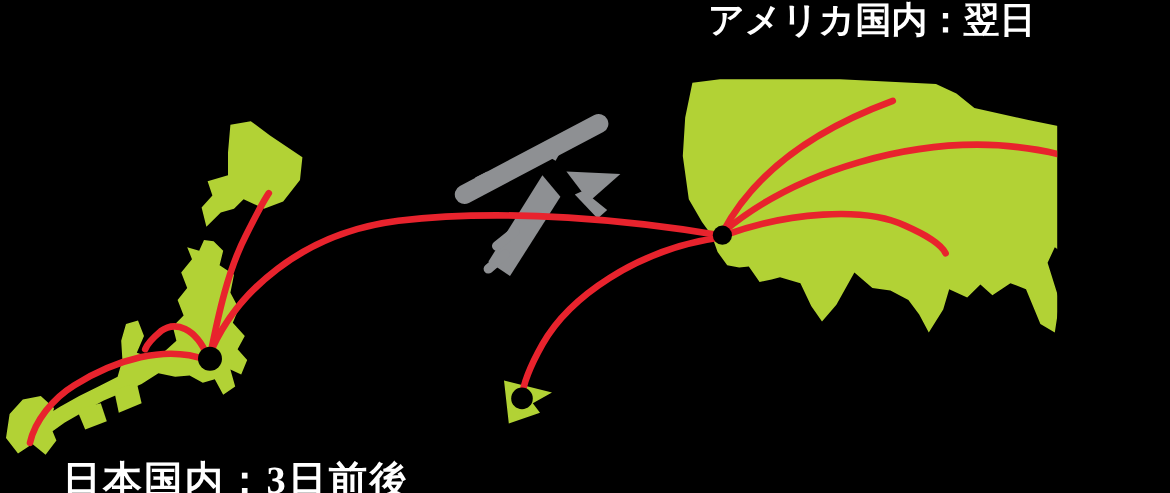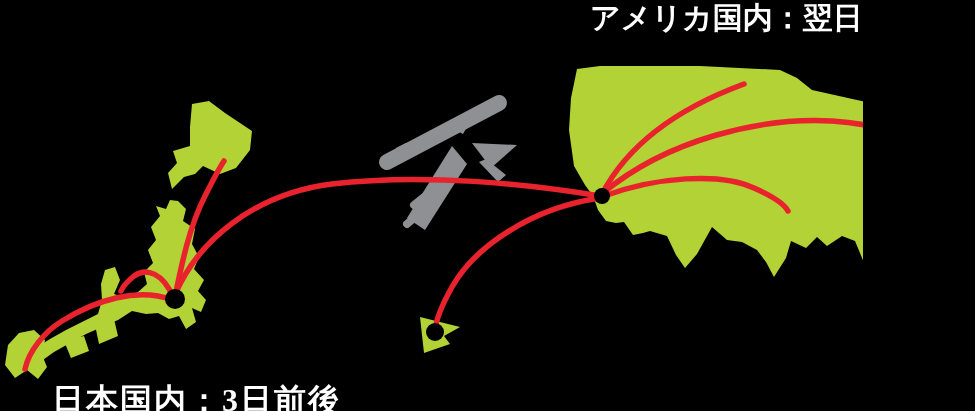--- a/index.html
+++ b/index.html
@@ -3,20 +3,21 @@
 <meta charset="utf-8">
 <style>
   html, body { margin: 0; padding: 0; background: #000; }
   #stage {
     position: relative;
     width: 863px;
     height: 411px;
     background: #000000;
     overflow: hidden;
     font-family: "Liberation Serif", "DejaVu Serif", serif;
+    padding-left: 18px;
   }
   #stage svg { position: absolute; left: 0; top: 0; }
   .label {
     position: absolute;
     color: #ffffff;
     font-weight: 700;
     white-space: nowrap;
     line-height: 1;
   }
   .label-usa   { left: 590px; top: 3px;   font-size: 30px; letter-spacing: 0px; }

